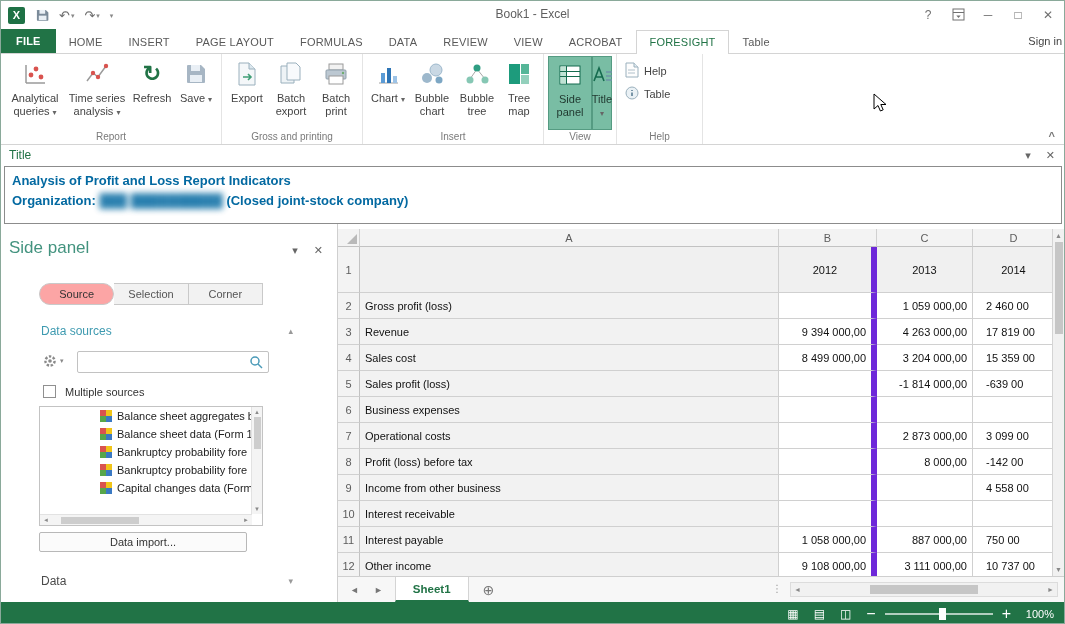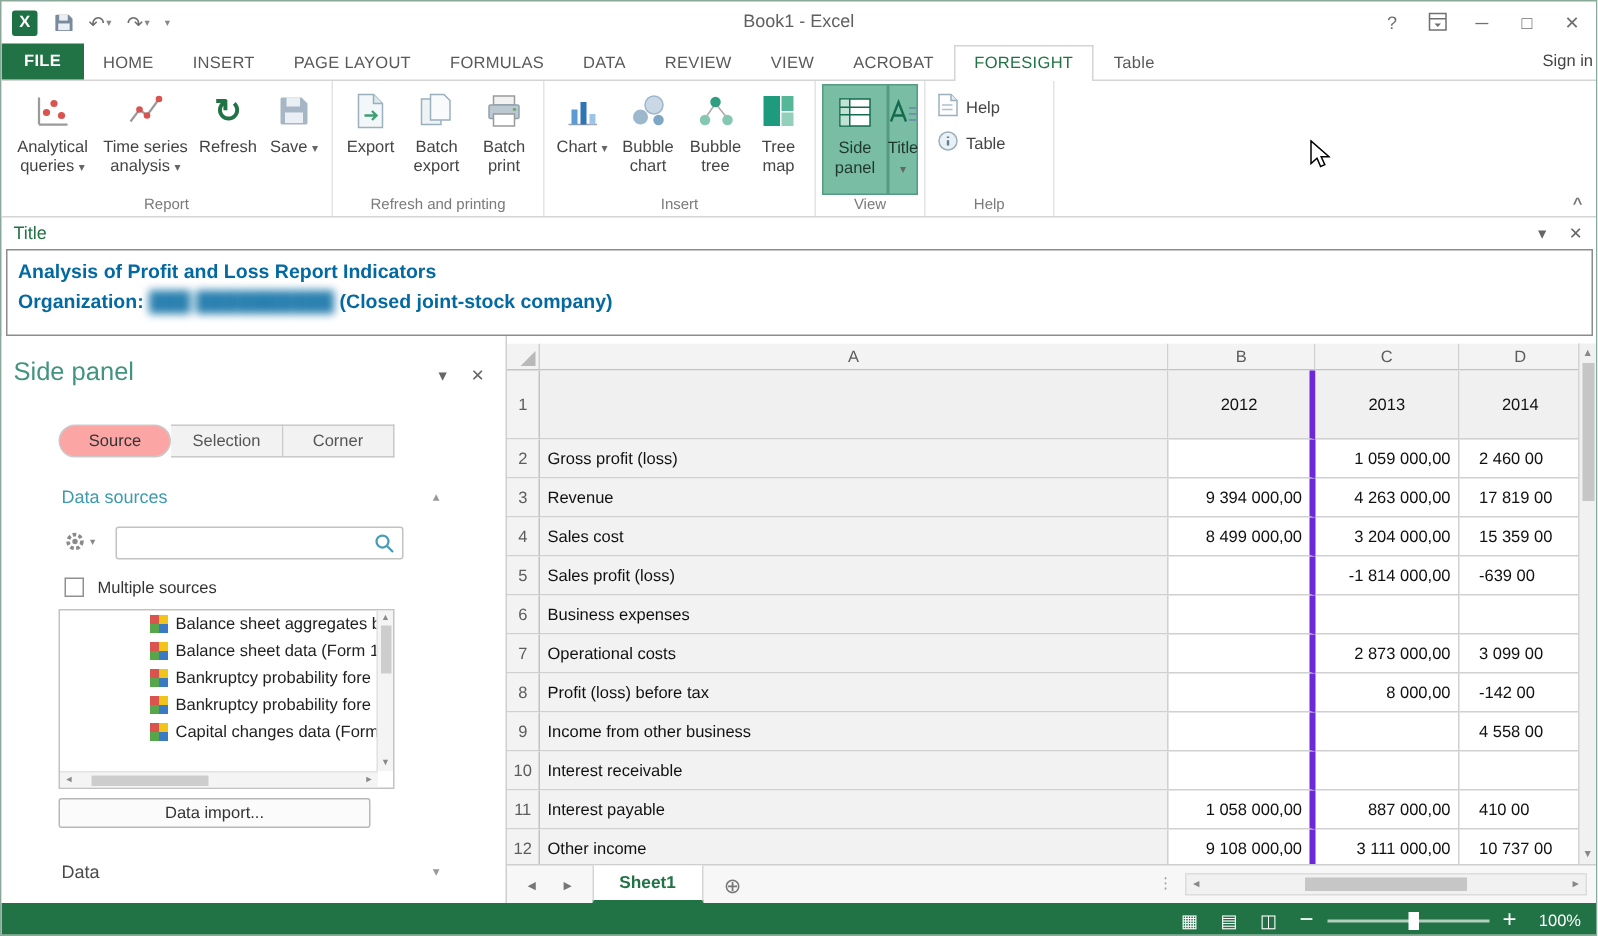--- a/index.html
+++ b/index.html
@@ -88,21 +88,21 @@
   .gh { background:#f3f3f3; border-right:1px solid #d0d0d0; border-bottom:1px solid #c2c2c2; color:#5c5c5c;
     display:flex; align-items:center; justify-content:center; }
   .gh.corner { position:relative; }
   .tri { position:absolute; right:2px; bottom:2px; width:0; height:0; border-left:10px solid transparent; border-bottom:10px solid #b9b9b9; }
   .grow { display:flex; height:26px; }
   .grow.year { height:46px; }
   .rn { width:22px; background:#f3f3f3; border-right:1px solid #c2c2c2; border-bottom:1px solid #d0d0d0; color:#5c5c5c;
     display:flex; align-items:center; justify-content:center; flex-shrink:0; }
   .ca { width:419px; background:#f2f2f2; border-right:1px solid #d0d0d0; border-bottom:1px solid #d0d0d0;
     display:flex; align-items:center; padding-left:5px; color:#111; flex-shrink:0; }
-  .cb { width:98px; border-right:4px solid #6d28d9; border-bottom:1px solid #d0d0d0; display:flex; align-items:center;
+  .cb { width:98px; border-right:6px solid #6d28d9; border-bottom:1px solid #d0d0d0; display:flex; align-items:center;
     justify-content:flex-end; padding-right:5px; color:#111; flex-shrink:0; }
   .cc { width:96px; border-right:1px solid #d0d0d0; border-bottom:1px solid #d0d0d0; display:flex; align-items:center;
     justify-content:flex-end; padding-right:5px; color:#111; flex-shrink:0; }
   .cd { flex:1; border-bottom:1px solid #d0d0d0; display:flex; align-items:center; padding-left:13px; color:#111; overflow:hidden; white-space:nowrap; }
   .year .ca, .year .cb, .year .cc, .year .cd { background:#f0f0f0; }
   .year .cb, .year .cc { justify-content:center; padding-right:0; }
   .year .cd { justify-content:center; padding-left:0; }
   .ghA { width:419px; } .ghB { width:98px; } .ghC { width:96px; } .ghD { flex:1; border-right:none; } .ghRN { width:22px; }
 
   #vscroll { position:absolute; right:0; top:228px; width:12px; height:347px; background:#f1f1f1; border-left:1px solid #d4d4d4;
@@ -257,21 +257,21 @@
         <span class="bicon">
           <svg width="26" height="24">
               <rect x="6" y="2" width="14" height="6" fill="#f2f2f2" stroke="#9a9a9a"></rect>
               <rect x="3" y="8" width="20" height="9" rx="1" fill="#bcc8d2" stroke="#91a1ad"></rect>
               <rect x="6" y="14" width="14" height="8" fill="#fff" stroke="#9a9a9a"></rect>
               <circle cx="20" cy="11" r="1.2" fill="#6fae6f"></circle>
             </svg>
         </span>
         <span class="blabel">Batch print</span>
       </div>
-      <div class="glabel">Refresh and printing</div>
+      <div class="glabel">Gross and printing</div>
     </div>
 
     <div class="rgroup">
       <div class="bigbtn" style="width:42px">
         <span class="bicon">
           <svg width="24" height="24">
               <path d="M3 21h19" stroke="#a0a0a0"></path>
               <rect x="5" y="11" width="4" height="10" fill="#5b9bd5"></rect>
               <rect x="11" y="6" width="4" height="15" fill="#2e75b6"></rect>
               <rect x="17" y="14" width="4" height="7" fill="#9dc3e6"></rect>
@@ -560,21 +560,21 @@
       <div class="ca">Interest receivable</div>
       <div class="cb"></div>
       <div class="cc"></div>
       <div class="cd"></div>
     </div>
     <div class="grow">
       <div class="rn">11</div>
       <div class="ca">Interest payable</div>
       <div class="cb">1 058 000,00</div>
       <div class="cc">887 000,00</div>
-      <div class="cd">410 00</div>
+      <div class="cd">750 00</div>
     </div>
     <div class="grow">
       <div class="rn">12</div>
       <div class="ca">Other income</div>
       <div class="cb">9 108 000,00</div>
       <div class="cc">3 111 000,00</div>
       <div class="cd">10 737 00</div>
     </div>
   </div>
 

